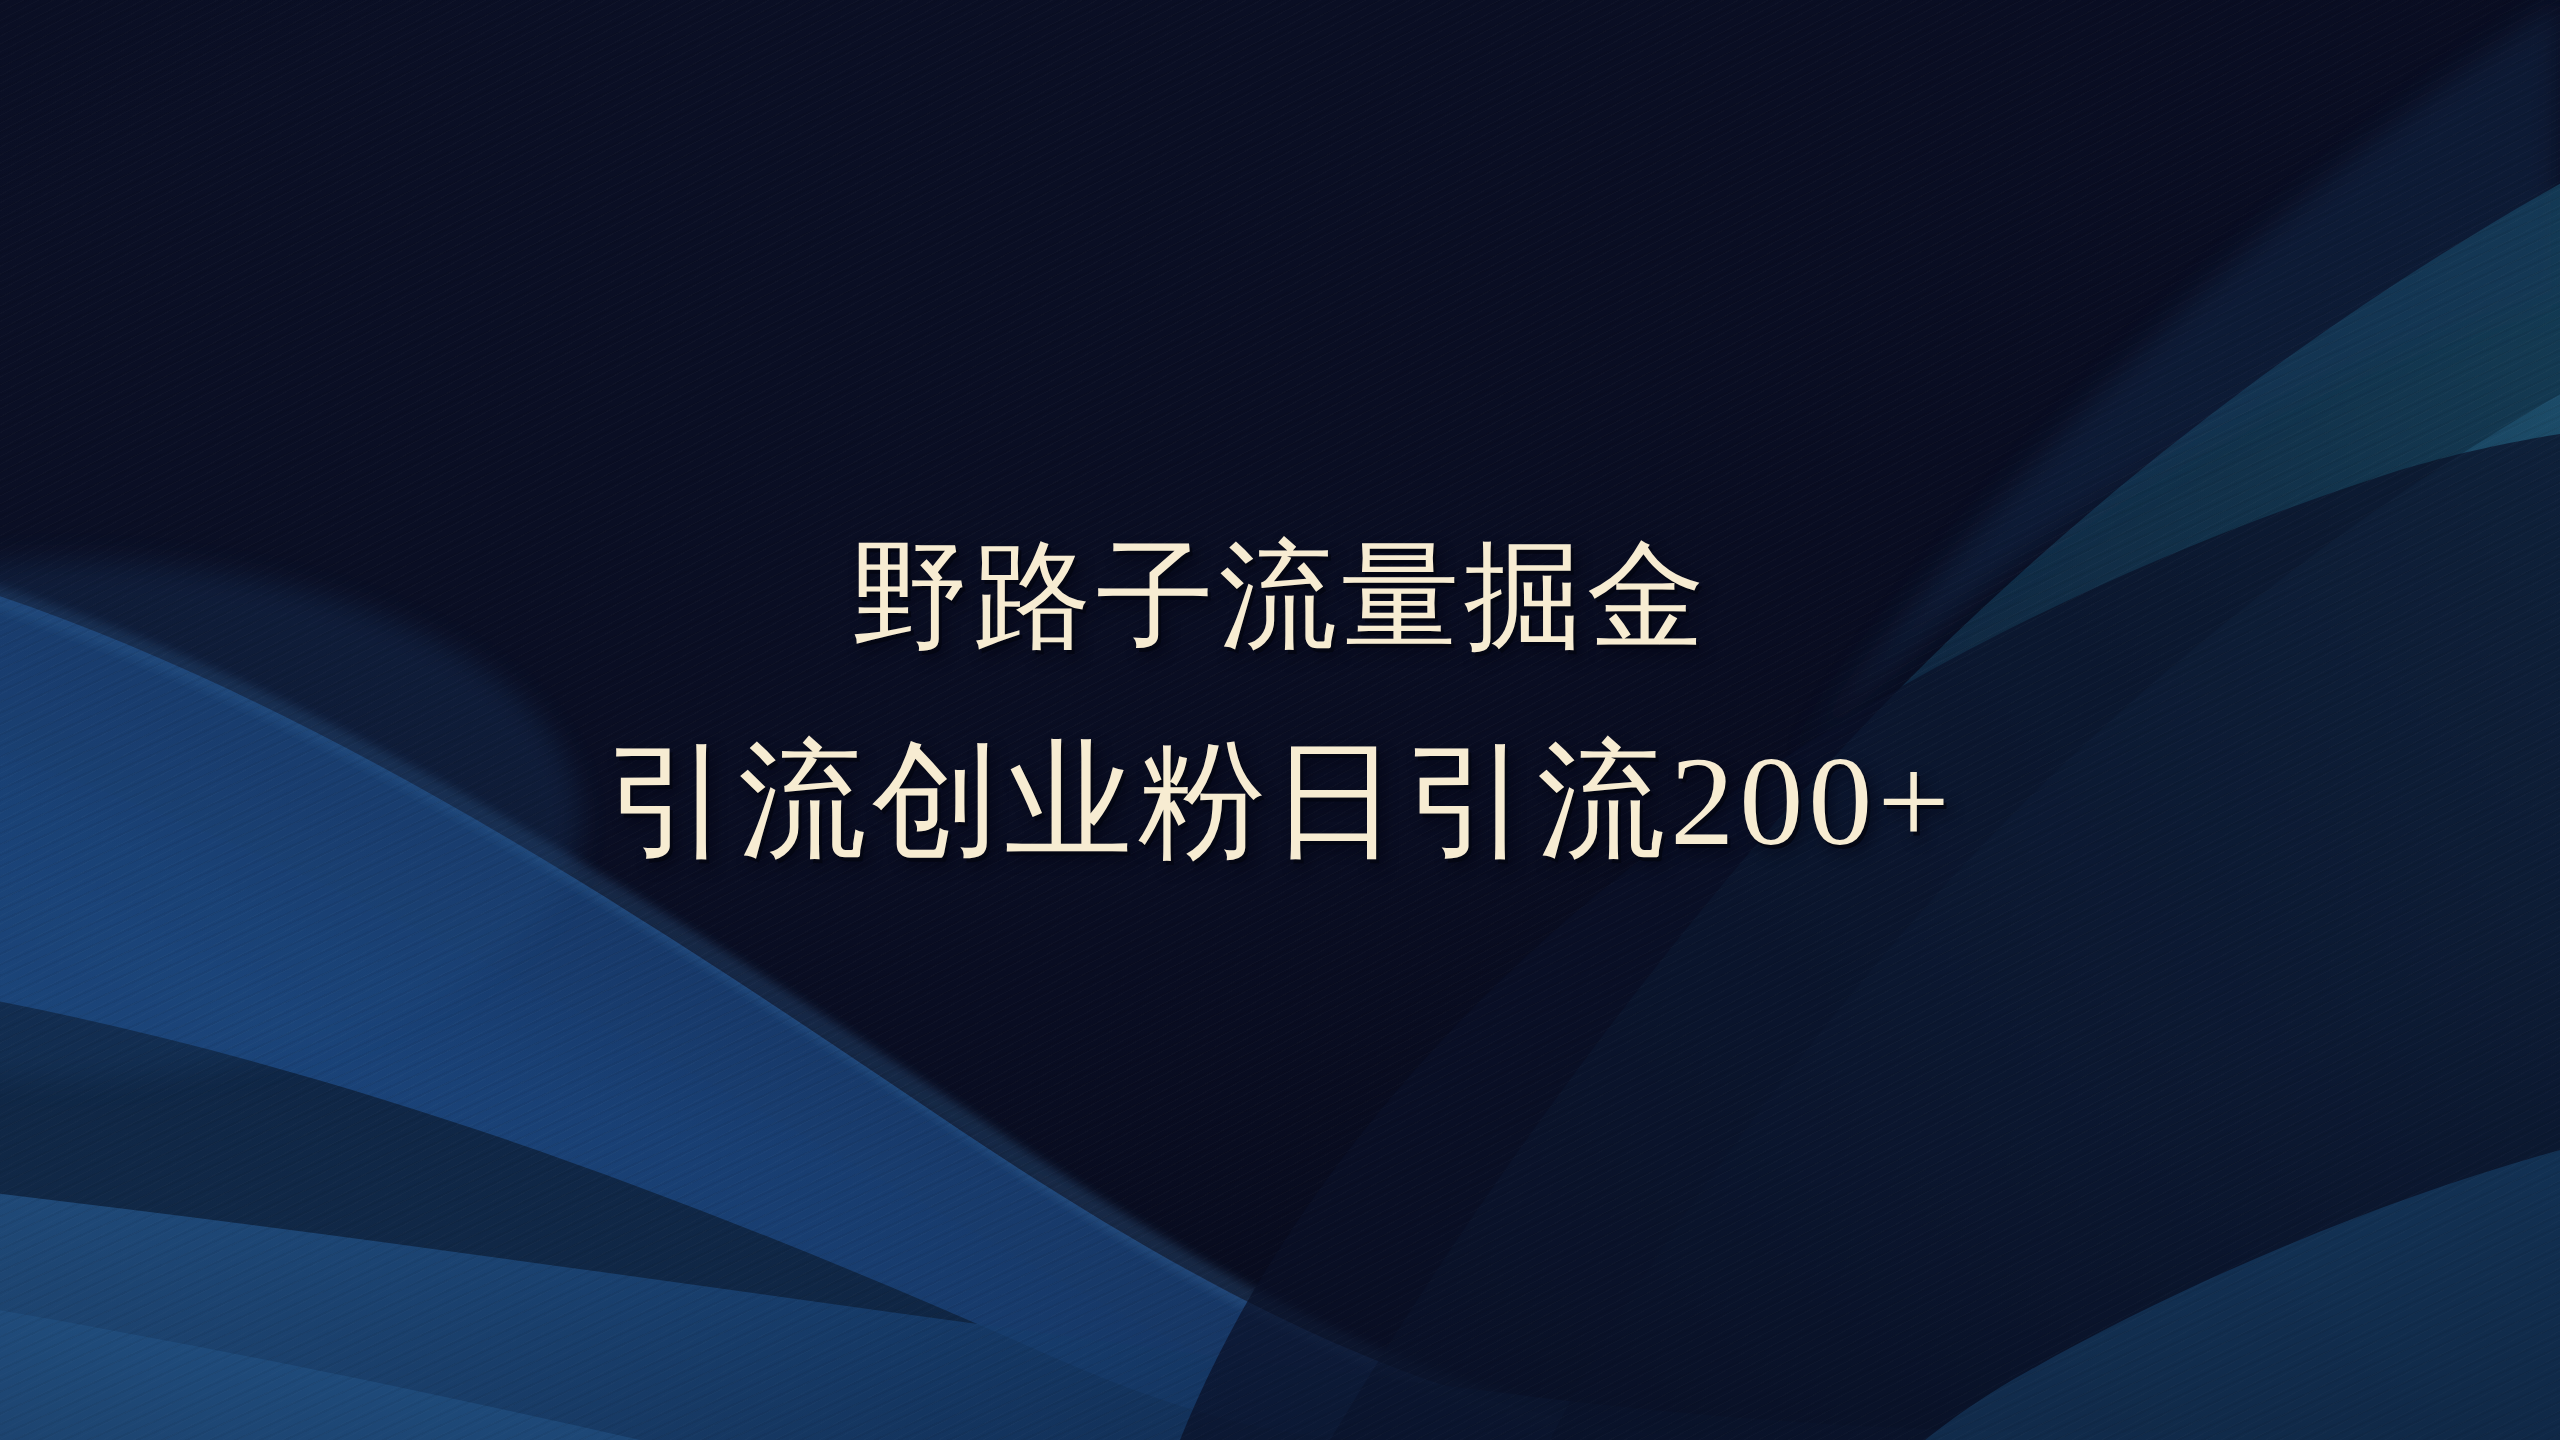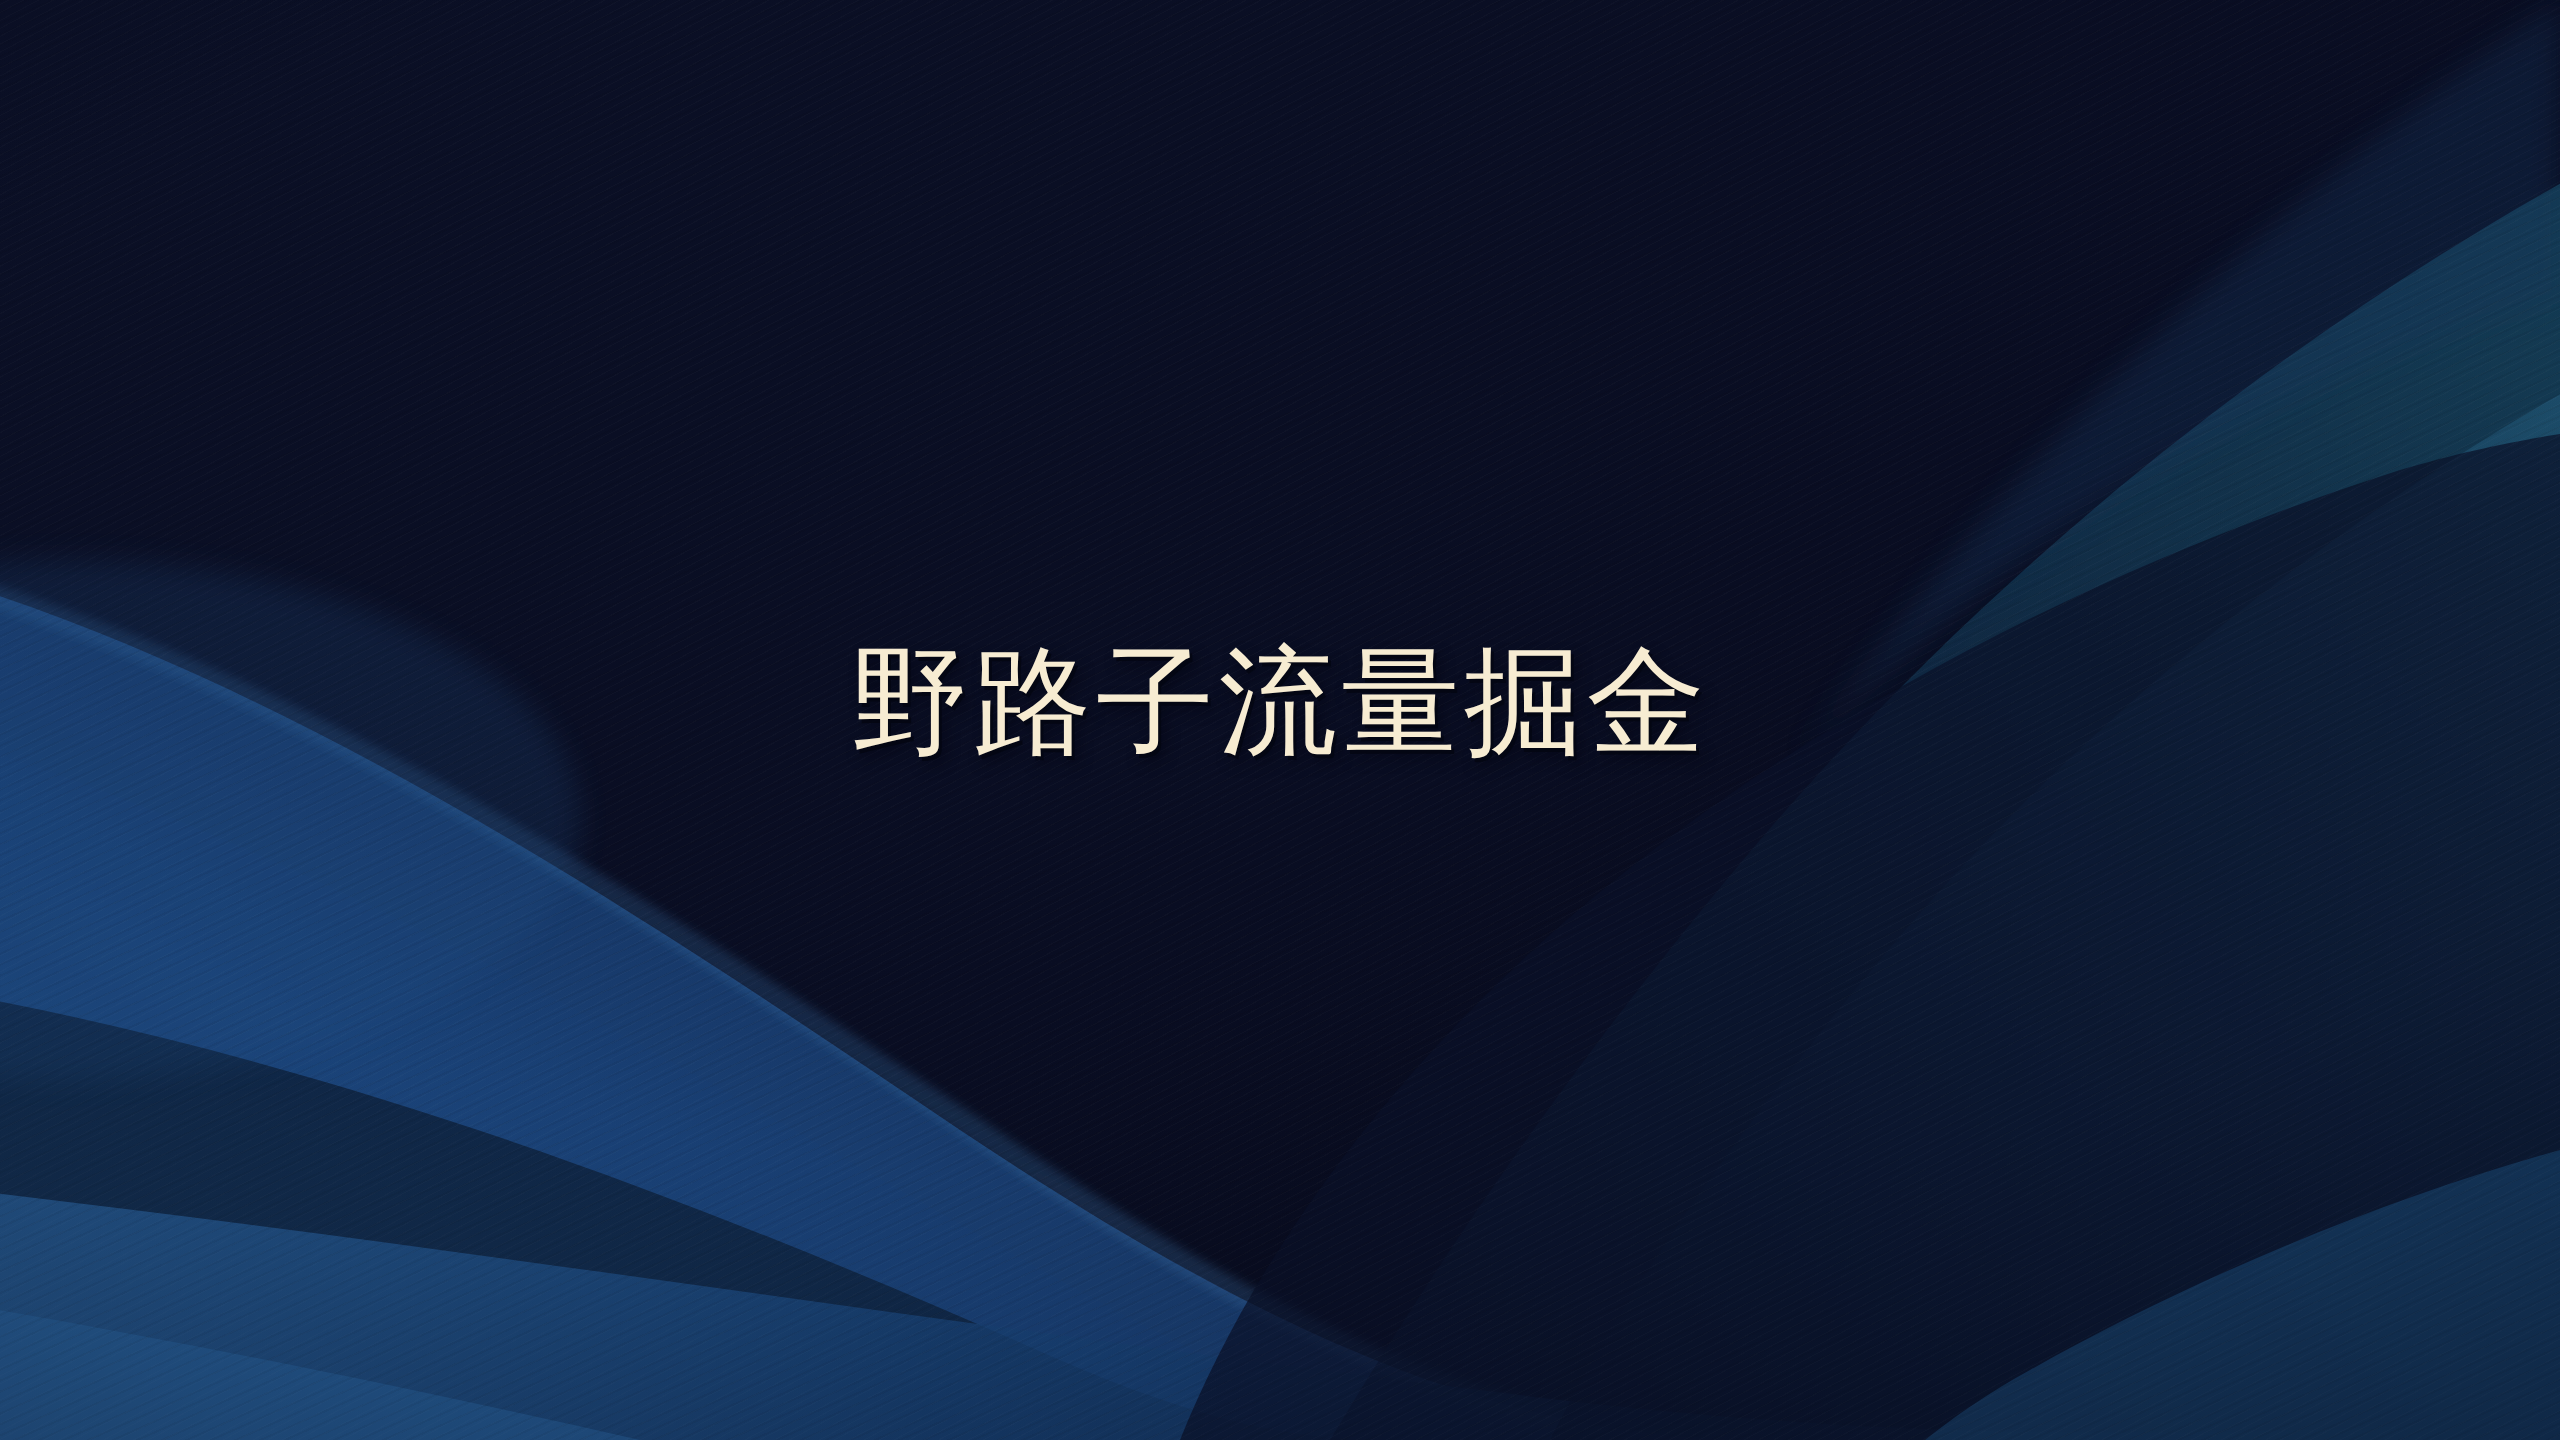--- a/index.html
+++ b/index.html
@@ -191,15 +191,16 @@
       <ellipse cx="60" cy="820" rx="520" ry="260" fill="#20528a" opacity="0.22" filter="url(#softBlur)"></ellipse>
     </svg>
 
     <div class="striations"></div>
     <div class="striations2"></div>
     <div class="vignette"></div>
   </div>
 
   <div class="headline">
     <div class="line line-1">野路子流量掘金</div>
+    <div class="line line-2">引流创业粉日引流200+</div>
   </div>
 
 </div>
 
 </body></html>

